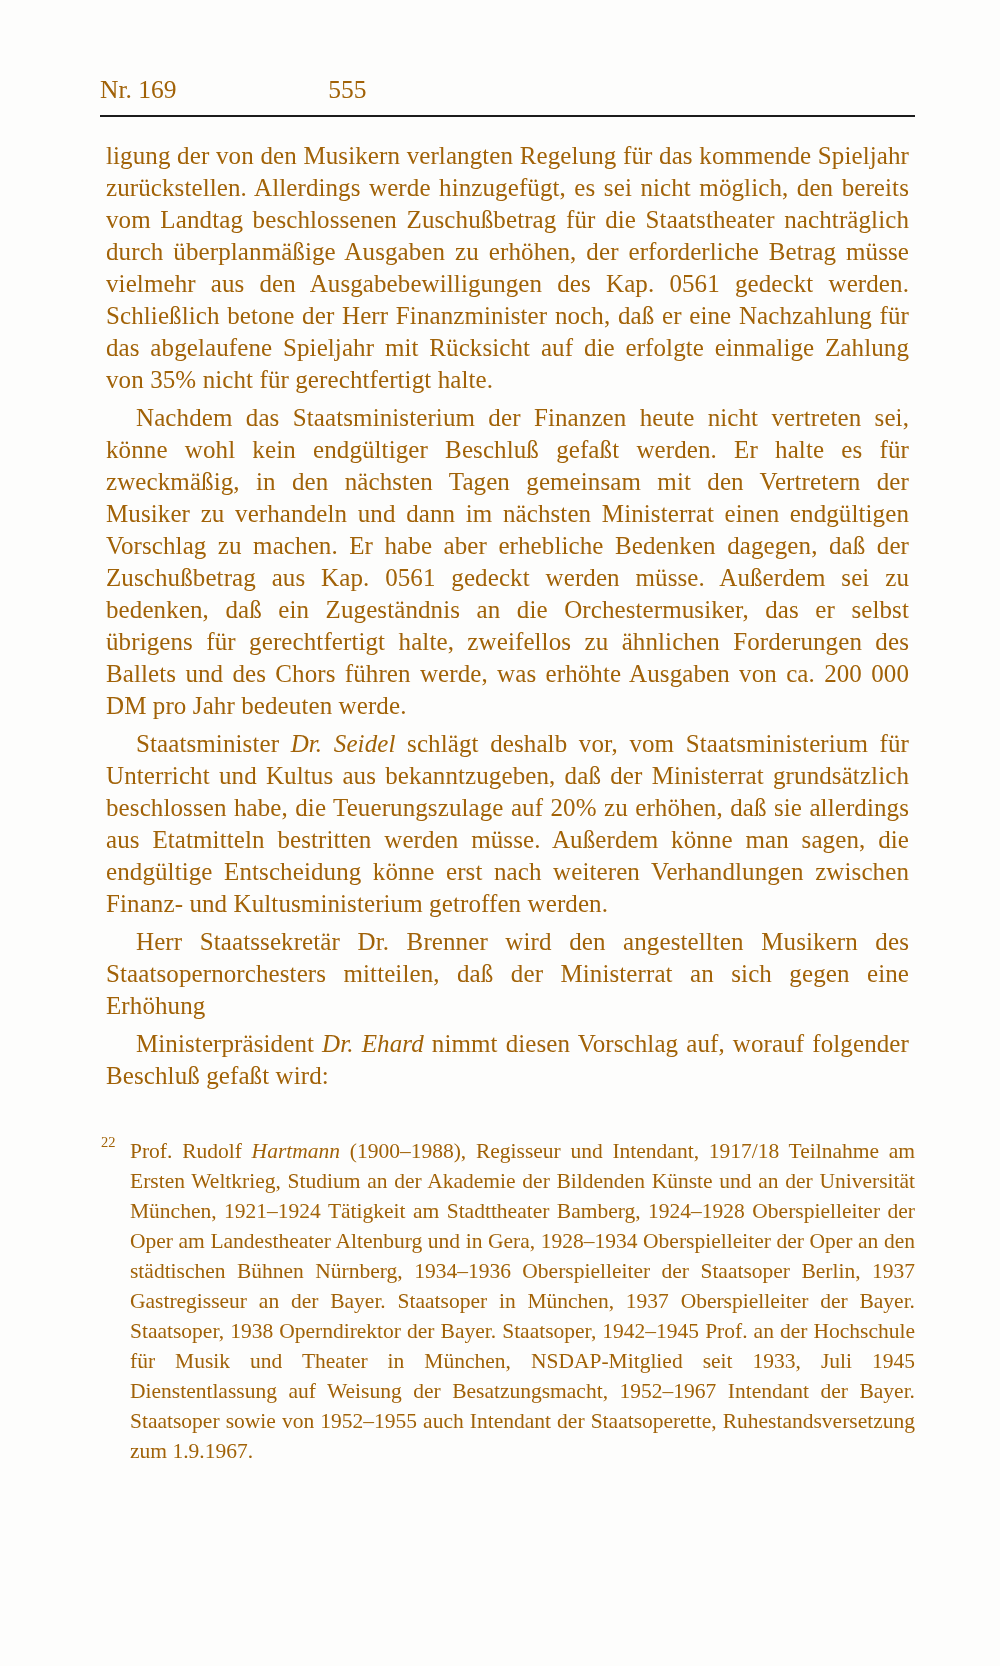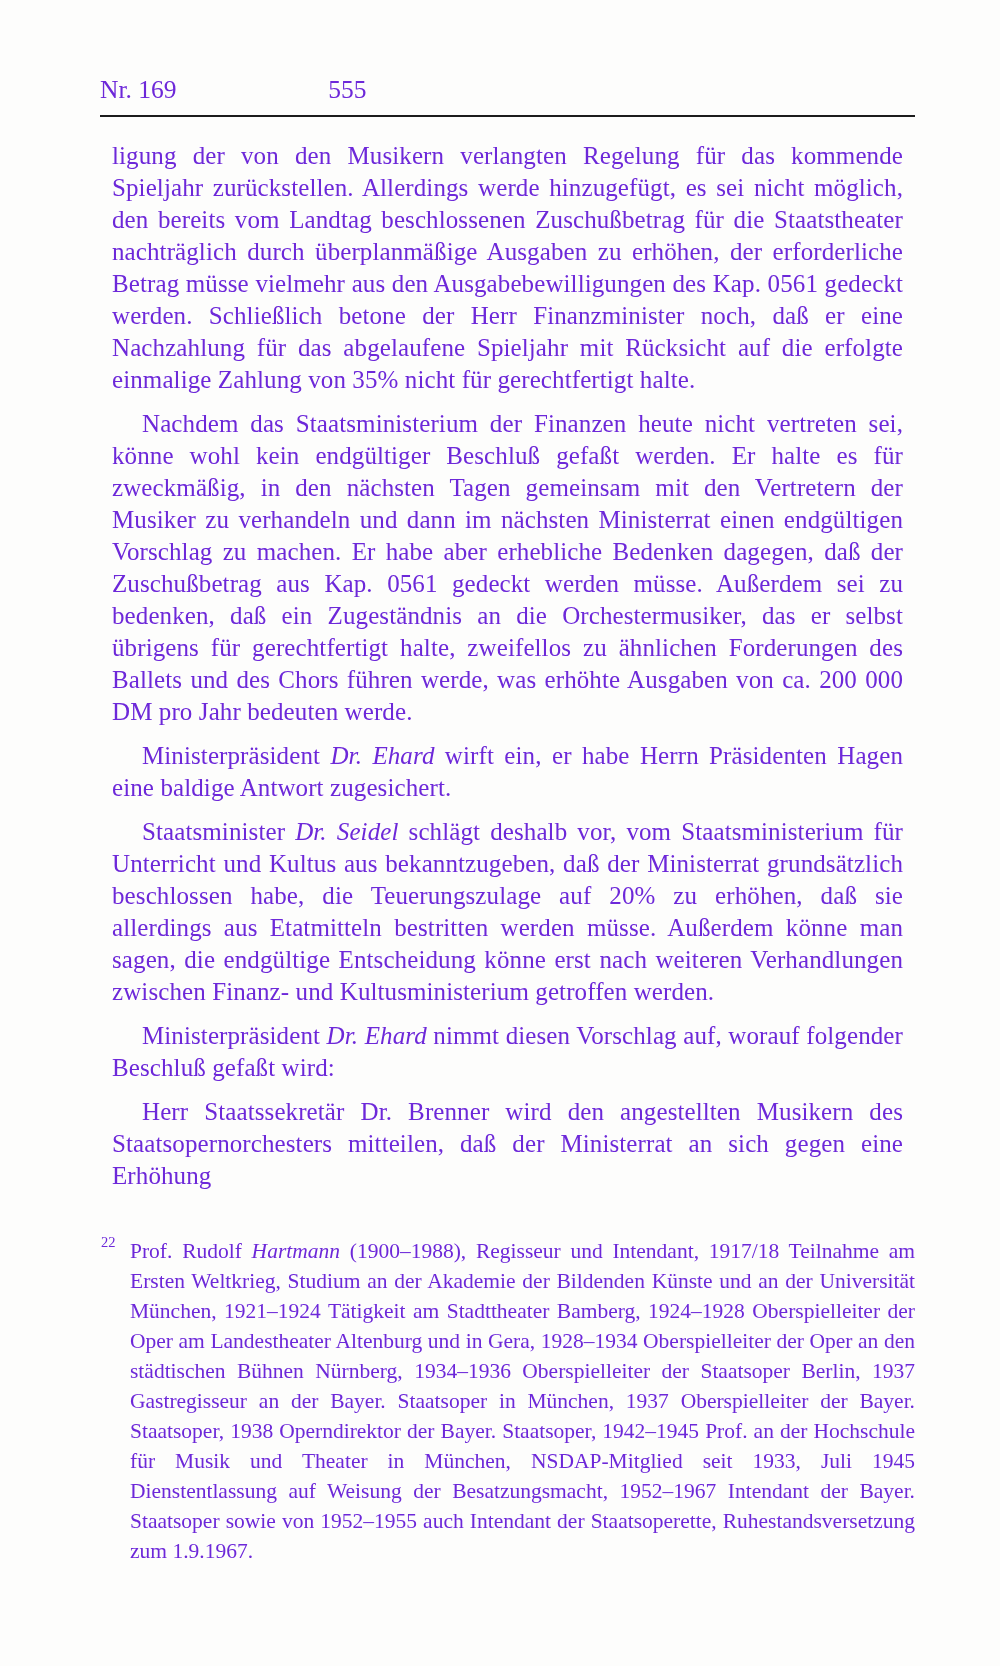--- a/index.html
+++ b/index.html
@@ -37,21 +37,21 @@
 
   
   .body-text {
     margin-top: 23px;
     font-size: 25px;
     line-height: 32px;
     text-align: justify;
     letter-spacing: 0.1px;
   }
   .body-text p {
-    margin: 12px;
+    margin: 6px;
     text-indent: 30px;
   }
   .body-text p.continuation { text-indent: 0; }
 
   .speaker-name { font-style: italic; }
 
   sup.fn-ref {
     font-size: 0.62em;
     line-height: 0;
     vertical-align: super;
@@ -73,43 +73,42 @@
     left: 1px;
     top: -1px;
     font-size: 14.5px;
     line-height: 1;
   }
   .footnote .person-name { font-style: italic; }
 </style>
 </head>
 <body>
 
-<div class="page" style="background: rgb(253, 253, 252); color: #6d28d9;">
+<div class="page" style="background: rgb(253, 253, 252); color: #a16207;">
 
   <header class="running-head">
     <span class="rh-left">Nr. 169</span>
     <span class="rh-right">555</span>
   </header>
 
   <hr class="head-rule">
 
   <main class="body-text">
 
     <p class="continuation">ligung der von den Musikern verlangten Regelung für das kommende Spieljahr zurückstellen. Allerdings werde hinzugefügt, es sei nicht möglich, den bereits vom Landtag beschlossenen Zuschußbetrag für die Staatstheater nachträglich durch überplanmäßige Ausgaben zu erhöhen, der erforderliche Betrag müsse vielmehr aus den Ausgabebewilligungen des Kap. 0561 gedeckt werden. Schließlich betone der Herr Finanzminister noch, daß er eine Nachzahlung für das abgelaufene Spieljahr mit Rücksicht auf die erfolgte einmalige Zahlung von 35% nicht für gerechtfertigt halte.</p>
 
     <p>Nachdem das Staatsministerium der Finanzen heute nicht vertreten sei, könne wohl kein endgültiger Beschluß gefaßt werden. Er halte es für zweckmäßig, in den nächsten Tagen gemeinsam mit den Vertretern der Musiker zu verhandeln und dann im nächsten Ministerrat einen endgültigen Vorschlag zu machen. Er habe aber erhebliche Bedenken dagegen, daß der Zuschußbetrag aus Kap. 0561 gedeckt werden müsse. Außerdem sei zu bedenken, daß ein Zugeständnis an die Orchestermusiker, das er selbst übrigens für gerechtfertigt halte, zweifellos zu ähnlichen Forderungen des Ballets und des Chors führen werde, was erhöhte Ausgaben von ca. 200 000 DM pro Jahr bedeuten werde.</p>
 
 
-    <p><span>Ministerpräsident </span><span class="speaker-name">Dr. Ehard</span><span> wirft ein, er habe Herrn Präsidenten Hagen eine baldige Antwort zugesichert.</span></p>
 
     <p><span>Staatsminister </span><span class="speaker-name">Dr. Seidel</span><span> schlägt deshalb vor, vom Staatsministerium für Unterricht und Kultus aus bekanntzugeben, daß der Ministerrat grundsätzlich beschlossen habe, die Teuerungszulage auf 20% zu erhöhen, daß sie allerdings aus Etatmitteln bestritten werden müsse. Außerdem könne man sagen, die endgültige Entscheidung könne erst nach weiteren Verhandlungen zwischen Finanz- und Kultusministerium getroffen werden.</span></p>
 
+    <p>Herr Staatssekretär Dr. Brenner wird den angestellten Musikern des Staatsopernorchesters mitteilen, daß der Ministerrat an sich gegen eine Erhöhung</p>
+
     <p><span>Ministerpräsident </span><span class="speaker-name">Dr. Ehard</span><span> nimmt diesen Vorschlag auf, worauf folgender Beschluß gefaßt wird:</span></p>
-
-    <p>Herr Staatssekretär Dr. Brenner wird den angestellten Musikern des Staatsopernorchesters mitteilen, daß der Ministerrat an sich gegen eine Erhöhung</p>
 
   </main>
 
   <footer class="footnotes">
     <div class="footnote">
       <sup class="fn-num">22</sup><span>Prof. Rudolf </span><span class="person-name">Hartmann</span><span> (1900–1988), Regisseur und Intendant, 1917/18 Teilnahme am Ersten Weltkrieg, Studium an der Akademie der Bildenden Künste und an der Universität München, 1921–1924 Tätigkeit am Stadttheater Bamberg, 1924–1928 Oberspielleiter der Oper am Landestheater Altenburg und in Gera, 1928–1934 Oberspielleiter der Oper an den städtischen Bühnen Nürnberg, 1934–1936 Oberspielleiter der Staatsoper Berlin, 1937 Gastregisseur an der Bayer. Staatsoper in München, 1937 Oberspielleiter der Bayer. Staatsoper, 1938 Operndirektor der Bayer. Staatsoper, 1942–1945 Prof. an der Hochschule für Musik und Theater in München, NSDAP-Mitglied seit 1933, Juli 1945 Dienstentlassung auf Weisung der Besatzungsmacht, 1952–1967 Intendant der Bayer. Staatsoper sowie von 1952–1955 auch Intendant der Staatsoperette, Ruhestandsversetzung zum 1.9.1967.</span>
     </div>
   </footer>
 
 </div>

